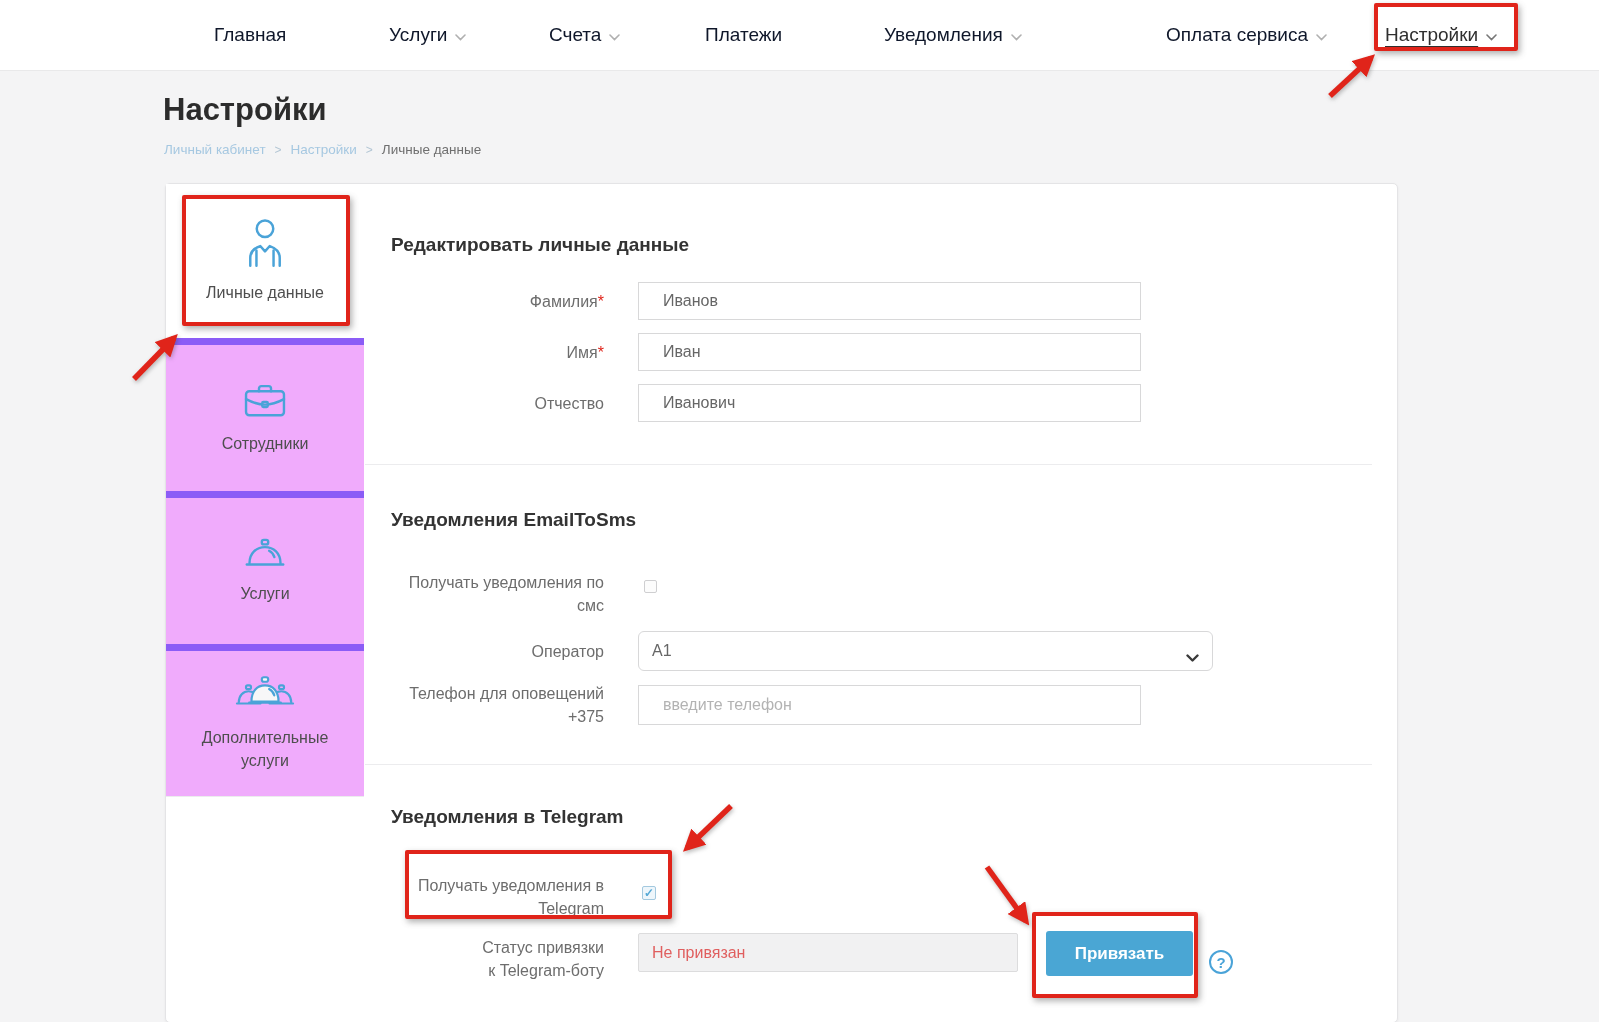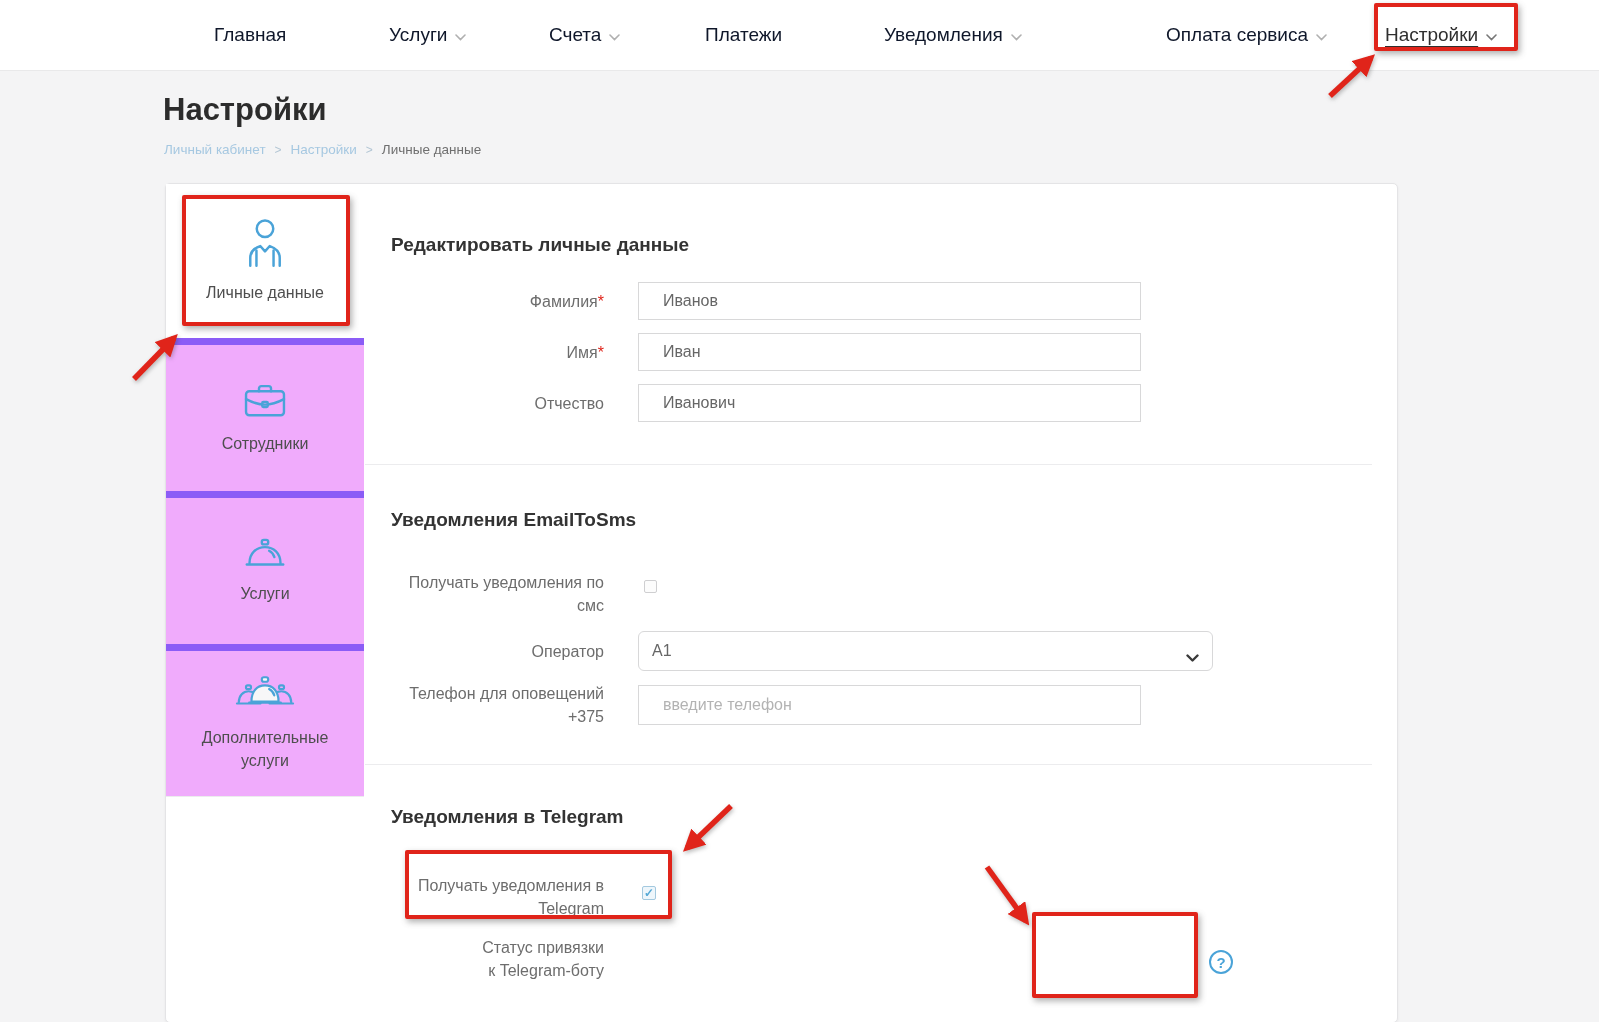--- a/index.html
+++ b/index.html
@@ -212,21 +212,25 @@
   <div class="flabel" style="top:690px;">
     <div>Получать уведомления в</div>
     <div>Telegram</div>
   </div>
   <span class="checkbox checked" style="left:476px; top:702px;"></span>
 
   <div class="flabel" style="top:752px;">
     <div>Статус привязки</div>
     <div>к Telegram-боту</div>
   </div>
-
+  <div class="status-box">
+      <span>Не привязан</span>
+    </div>
+
+  <button class="bind-btn">Привязать</button>
   <div class="help-circle">?</div>
 </div>
 
 <div class="annotations">
   <div class="red-box rb-nav"></div>
   <div class="red-box rb-tab"></div>
   <div class="red-box rb-tg"></div>
   <div class="red-box rb-btn"></div>
   <svg class="arrow-svg">
     <defs>

